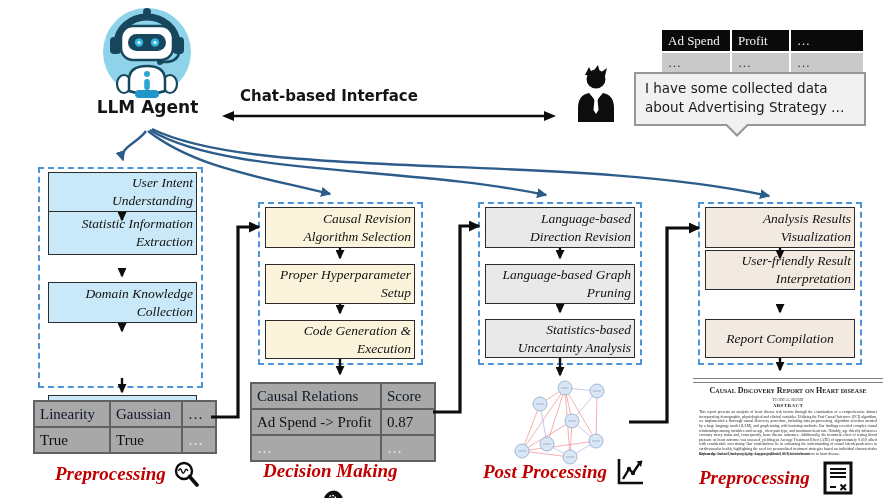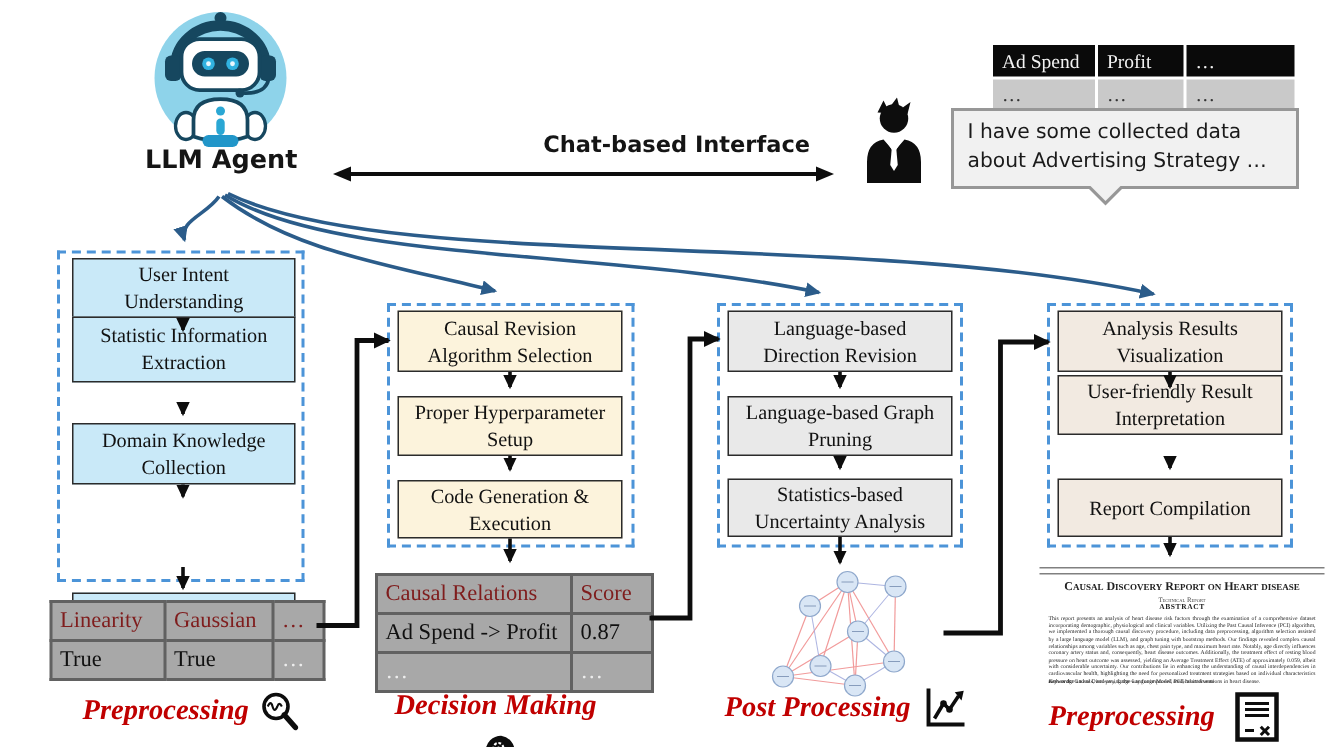--- a/index.html
+++ b/index.html
@@ -3,21 +3,21 @@
 <meta charset="utf-8">
 <style>
   html,body{margin:0;padding:0;background:#fff;}
   .stage{position:relative;width:885px;height:498px;background:#fff;overflow:hidden;
          font-family:"Liberation Serif",serif;color:#111;}
   .abs{position:absolute;box-sizing:border-box;}
 
   
   .agent-label{left:80px;top:97px;width:135px;text-align:center;
     font-family:"DejaVu Sans",sans-serif;font-weight:bold;font-size:17px;color:#151515;}
-  .chat-label{left:240px;top:87px;width:300px;text-align:right;
+  .chat-label{left:240px;top:87px;width:300px;text-align:left;
     font-family:"DejaVu Sans",sans-serif;font-weight:bold;font-size:15px;color:#151515;}
 
   
   .user-table{left:660px;top:28px;border-collapse:separate;border-spacing:2px;}
   .user-table td{font-size:13px;padding:2px 6px;vertical-align:middle;}
   .user-table .hd td{background:#0a0a0a;color:#f3f3f3;height:17px;}
   .user-table .bd td{background:#c9c9c9;color:#333;height:13px;}
   .ut-c0{width:56px;} .ut-c1{width:45px;} .ut-c2{width:60px;}
 
   
@@ -29,41 +29,41 @@
   .bubble:after{content:"";position:absolute;left:91px;bottom:-20px;
     border:10px solid transparent;border-top-color:#f1f1f1;}
 
   
   .col{border:2px dashed #4c94d8;z-index:1;}
   #col1{left:38px;top:167px;width:165px;height:221px;}
   #col2{left:258px;top:202px;width:165px;height:163px;}
   #col3{left:478px;top:202px;width:164px;height:163px;}
   #col4{left:698px;top:202px;width:164px;height:163px;}
   .box{border:1.5px solid #2b2b2b;display:flex;align-items:center;justify-content:center;
-    text-align:center;font-size:13.5px;line-height:1.3;padding:1px 3px;z-index:2;}
+    text-align:right;font-size:13.5px;line-height:1.3;padding:1px 3px;z-index:2;font-style:italic;}
   .c1{background:#c9e9f8;} .c2{background:#fcf3dc;} .c3{background:#e9e9e9;} .c4{background:#f2eae1;}
   .b11{left:48px;top:172px;width:149px;height:40px;}
   .b12{left:48px;top:211px;width:149px;height:44px;}
   .b13{left:48px;top:282px;width:149px;height:41px;}
   .b14{left:48px;top:356px;width:149px;height:46px;margin-top:39px;}
   .b21{left:265px;top:207px;width:150px;height:41px;}
   .b22{left:265px;top:264px;width:150px;height:40px;}
   .b23{left:265px;top:320px;width:150px;height:39px;}
   .b31{left:485px;top:207px;width:150px;height:41px;}
   .b32{left:485px;top:264px;width:150px;height:40px;}
   .b33{left:485px;top:319px;width:150px;height:39px;}
   .b41{left:705px;top:207px;width:150px;height:41px;}
   .b42{left:705px;top:250px;width:150px;height:40px;}
   .b43{left:705px;top:319px;width:150px;height:39px;}
 
   
   .gtable{border-collapse:collapse;z-index:2;}
   .gtable td{border:2px solid #616161;background:#a8a8a8;font-size:15px;
     padding:1px 5px;height:22px;vertical-align:middle;}
-  .gtable .hd td{color:#7f1d1d;}
+  .gtable .hd td{color:#0f172a;}
   .gtable .dk td{color:#101010;}
   .gtable .lt td{color:#ededed;}
   #stat-table{left:33px;top:400px;}
   #stat-table .st-c0{width:64px;} #stat-table .st-c1{width:60px;} #stat-table .st-c2{width:22px;}
   #result-table{left:250px;top:382px;}
   #result-table .rt-c0{width:118px;} #result-table .rt-c1{width:42px;}
 
   
   .doc-rule{height:0;border-top:1.2px solid #808080;z-index:2;}
   .doc-title{left:693px;top:386px;width:190px;text-align:center;font-weight:bold;

